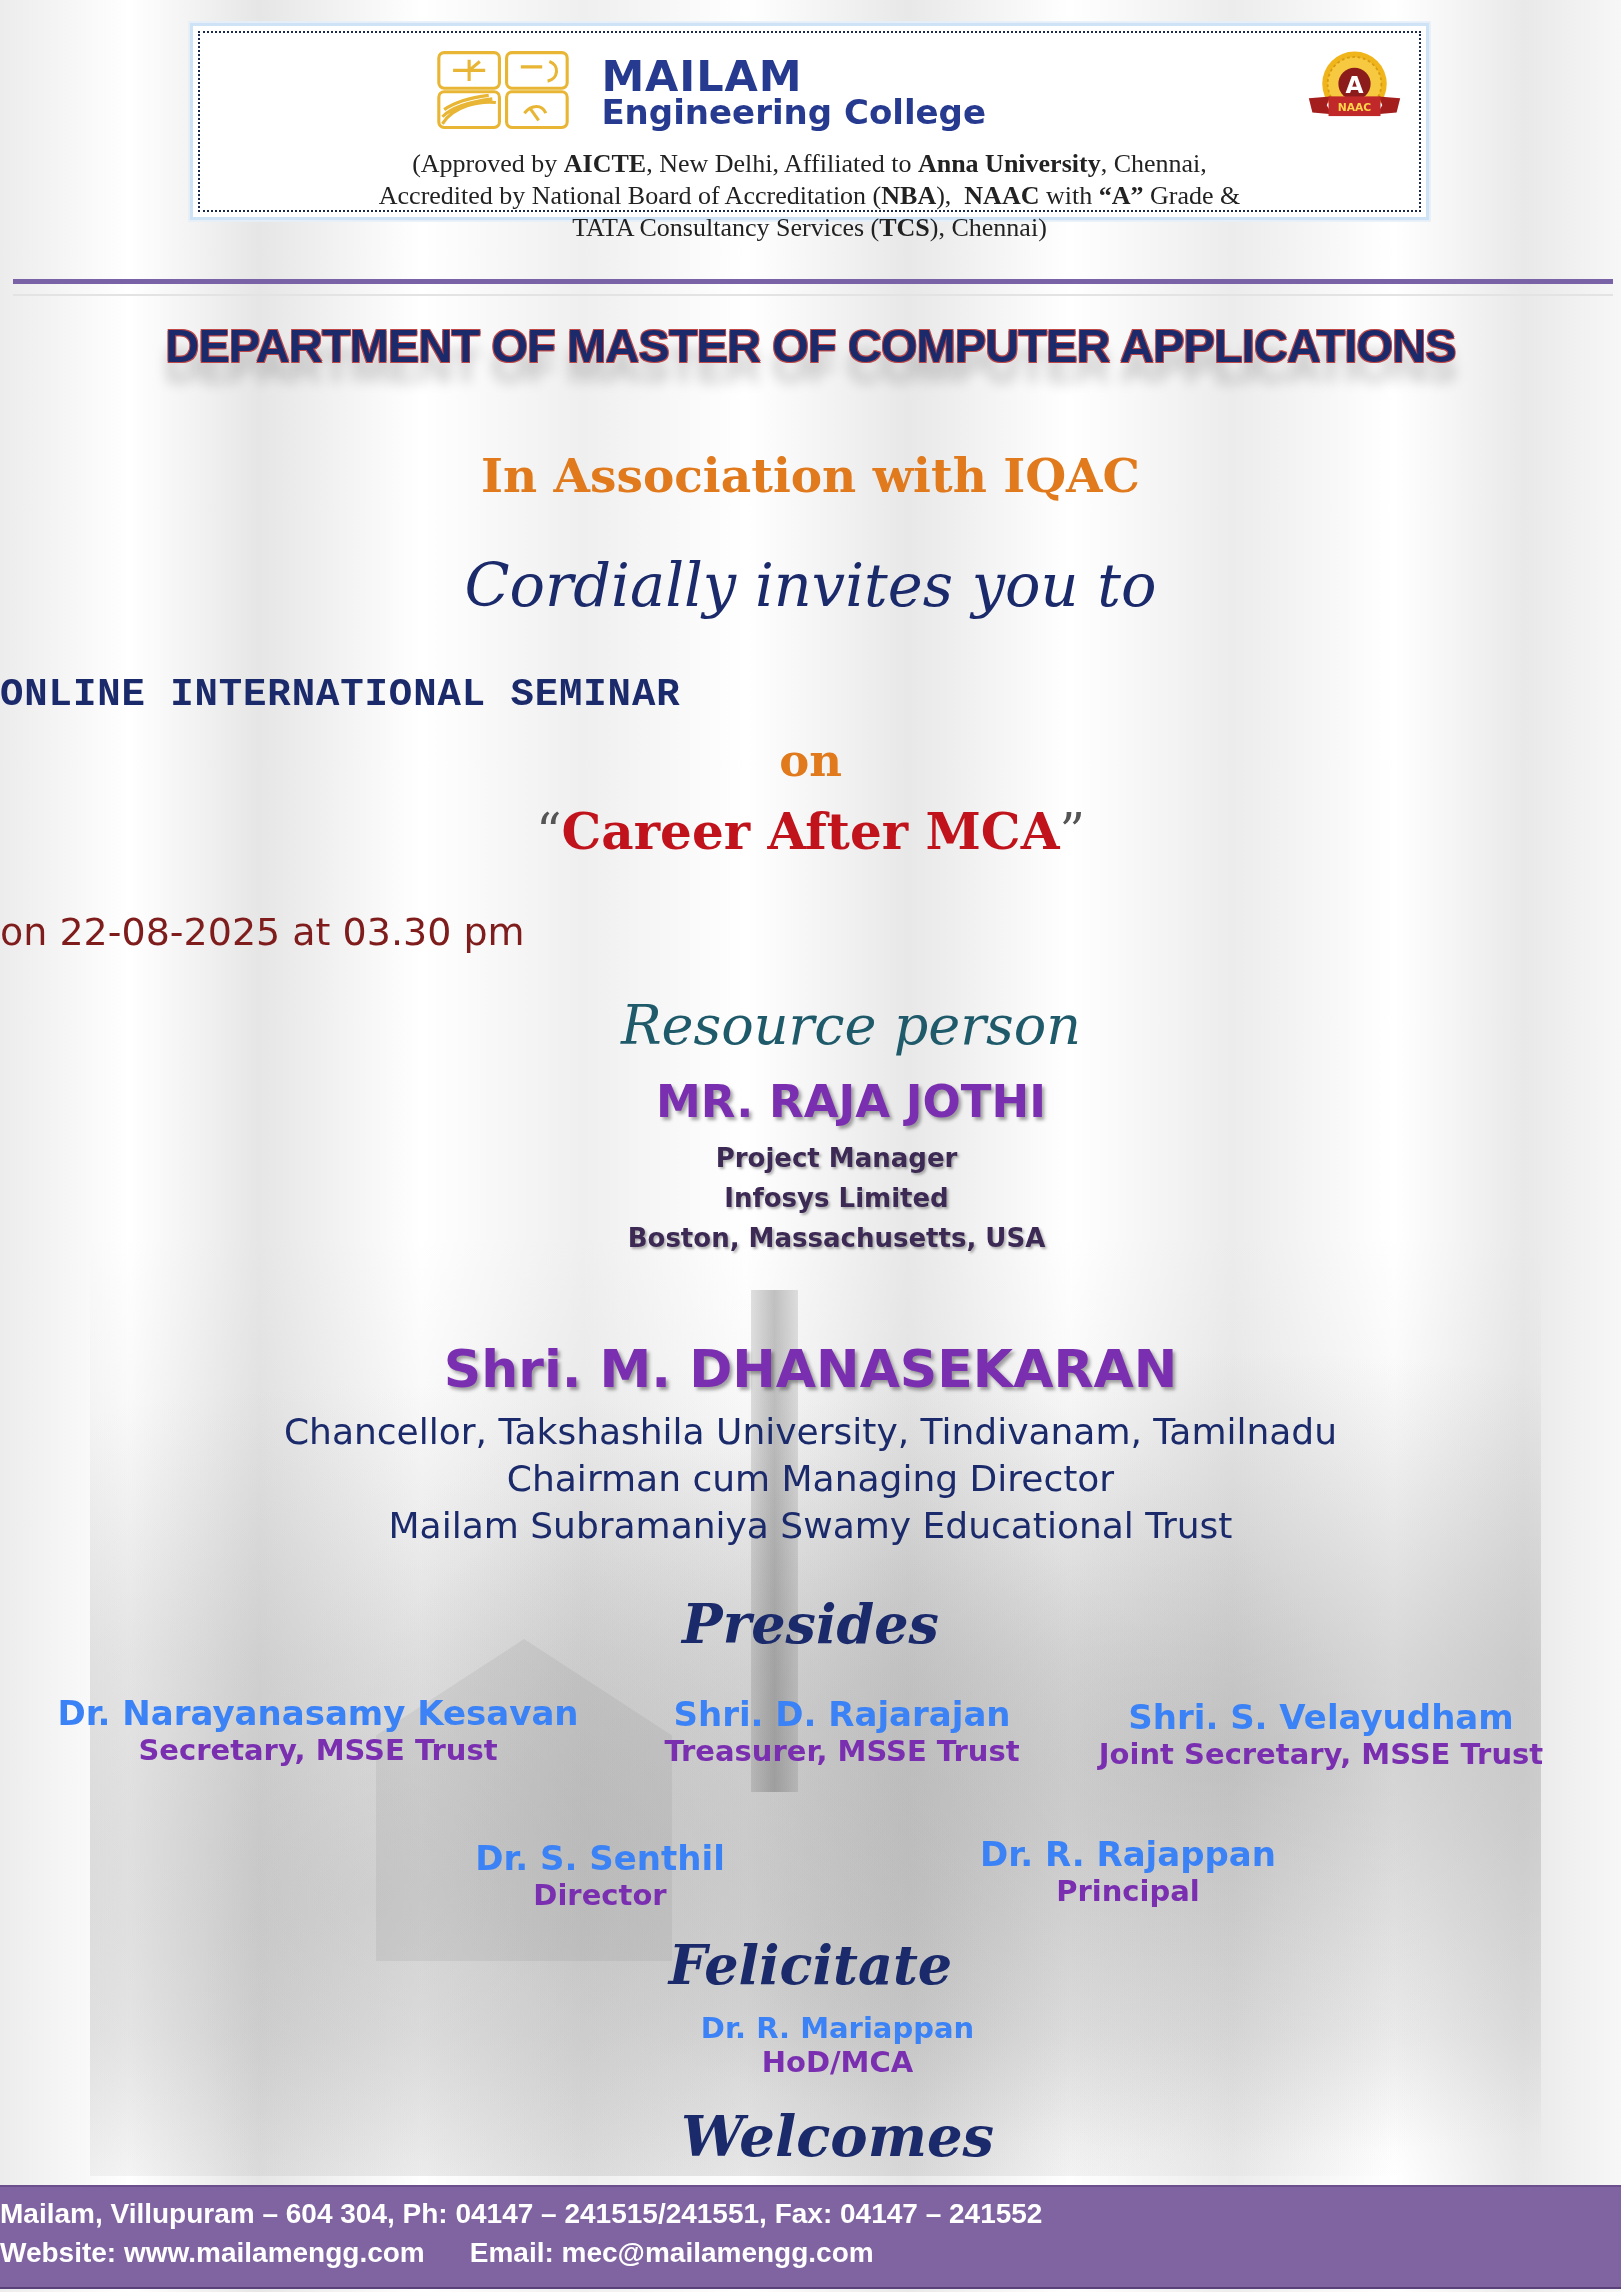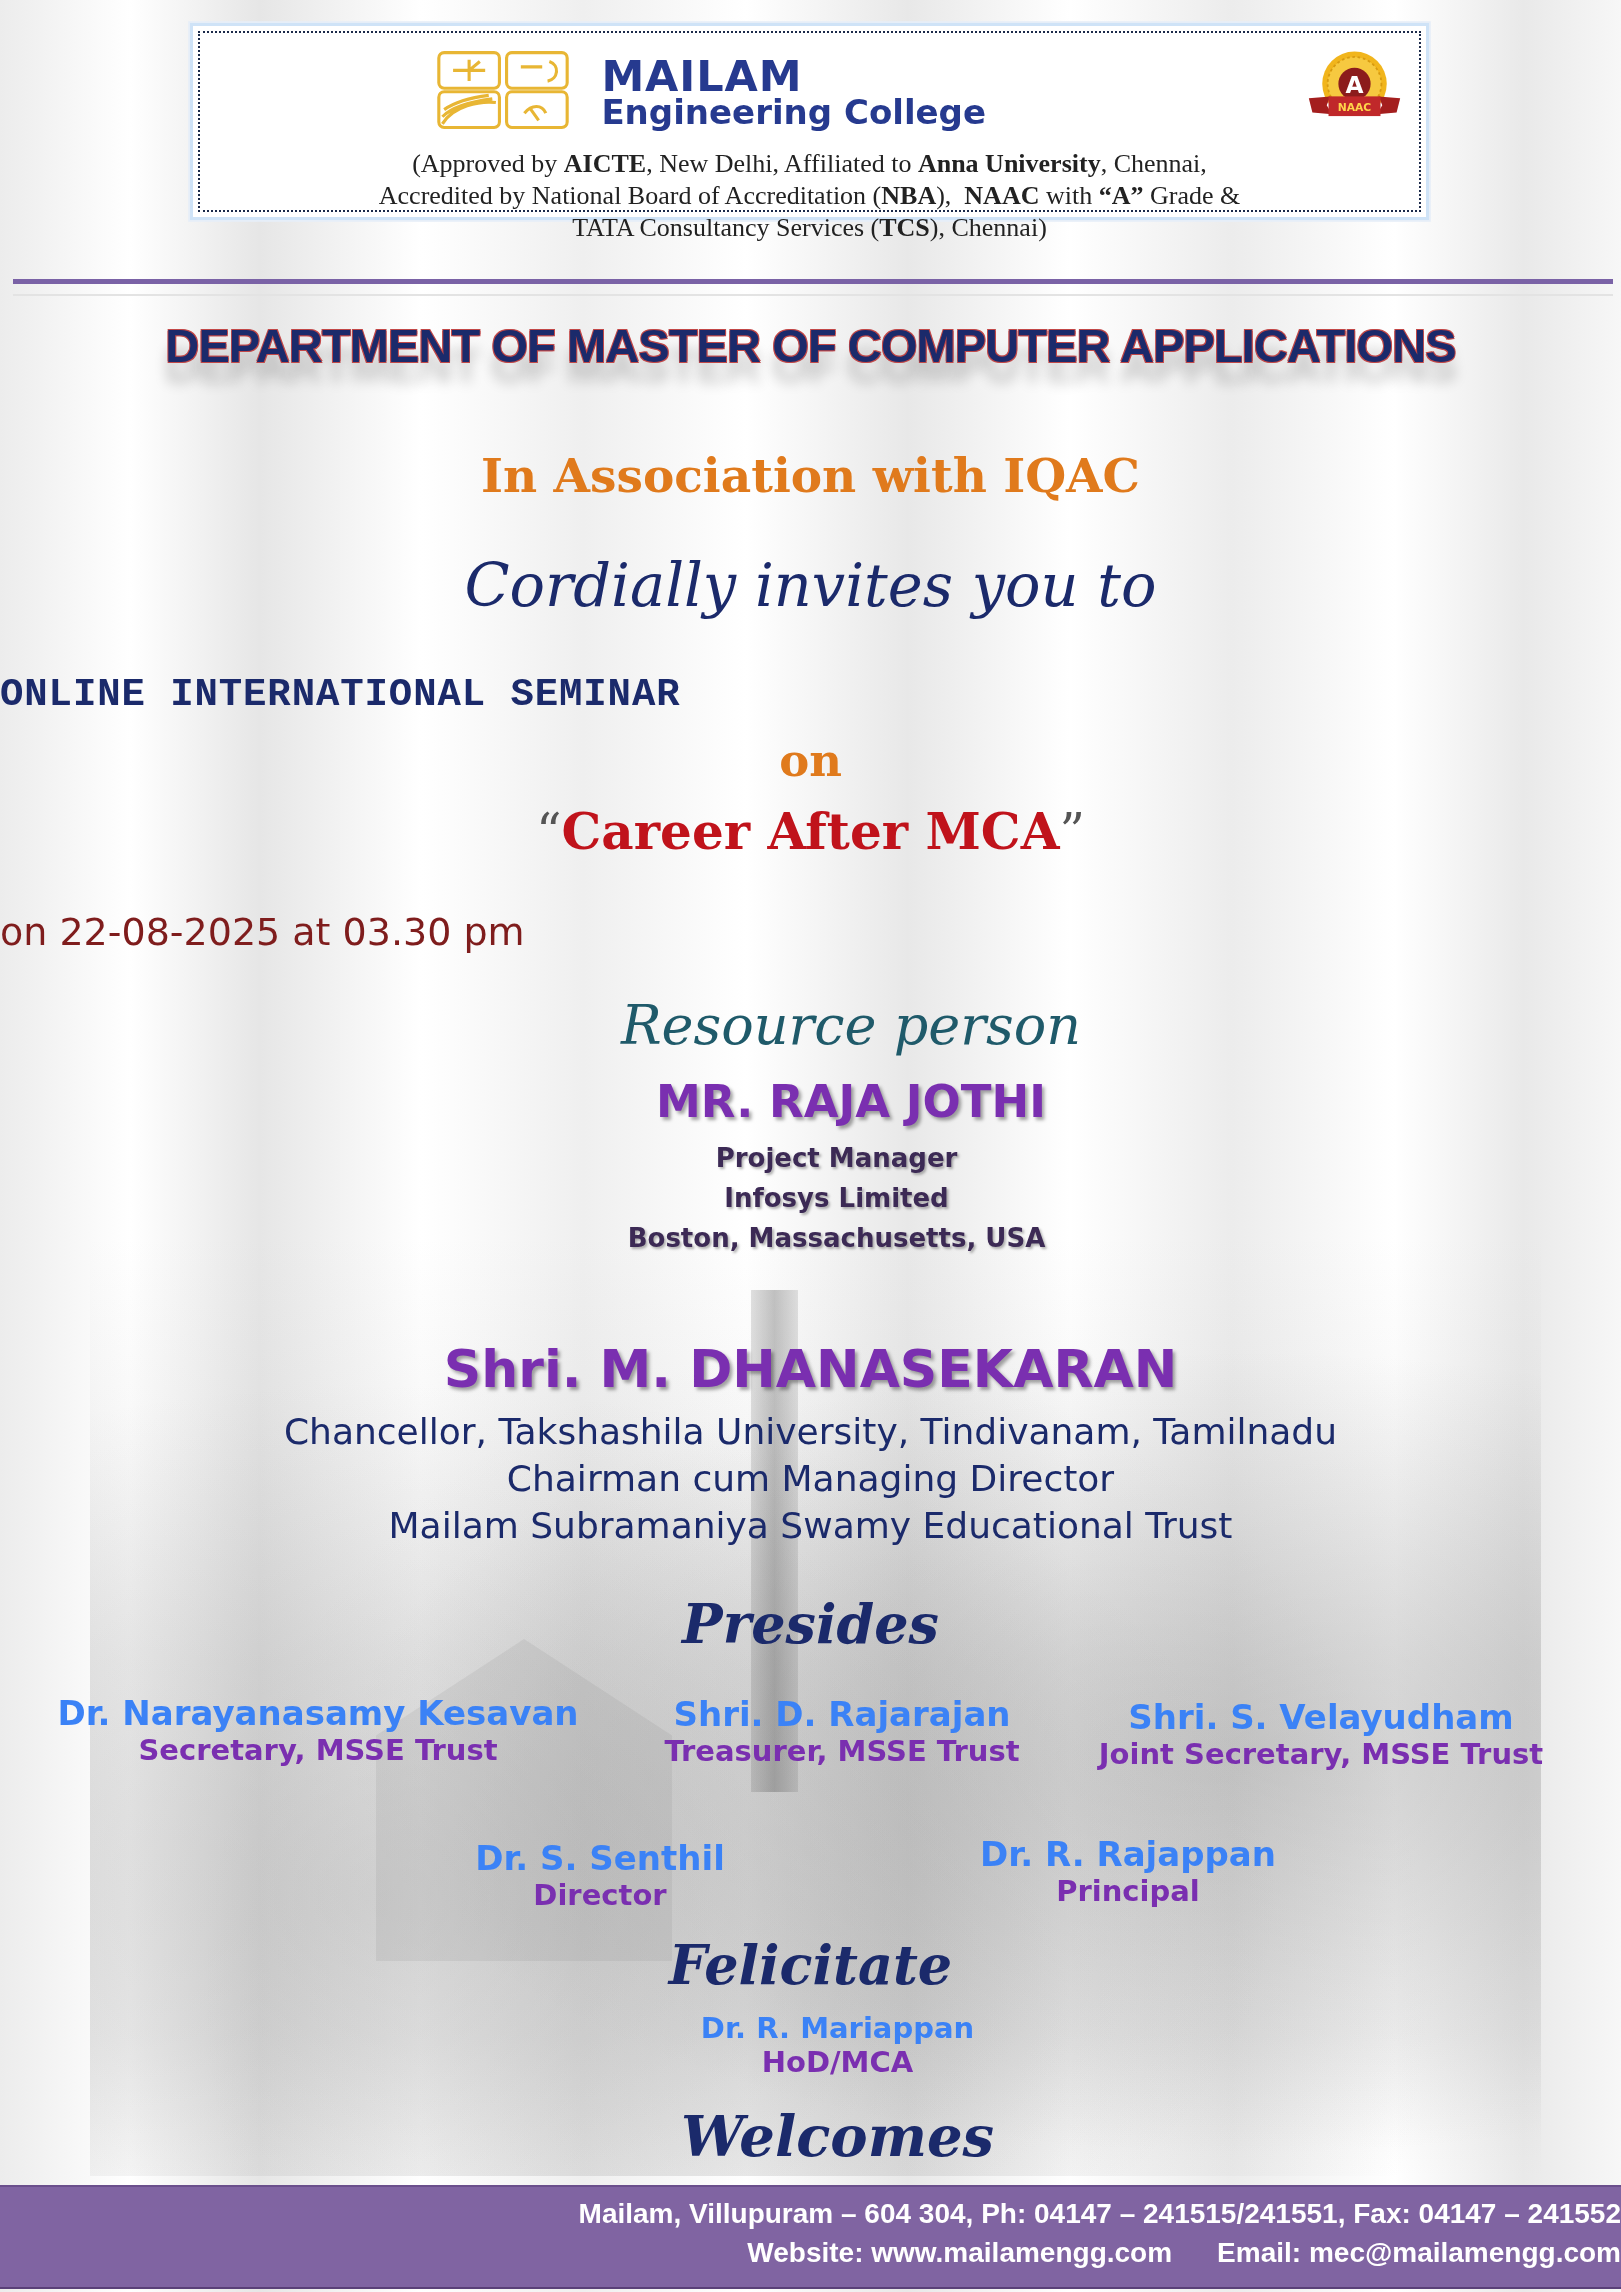--- a/index.html
+++ b/index.html
@@ -82,21 +82,21 @@
 
   .script-head { position:absolute; left:0; right:0; text-align:center;
     font-family:"DejaVu Serif", serif; font-style:italic; font-weight:bold; color:#1b2a6b; }
 
   .person { position:absolute; text-align:center; }
   .person .pn { font-family:"DejaVu Sans", sans-serif; font-weight:bold; font-size:34px; color:#3b82f6; white-space:nowrap; }
   .person .pr { font-family:"DejaVu Sans", sans-serif; font-weight:bold; font-size:29px; color:#7a2fb0; white-space:nowrap; }
 
   .footer { position:absolute; left:0; top:2185px; width:1621px; height:104px;
     background:#8064a2; border-top:2.7px solid #6a4f8c; border-bottom:2.7px solid #5a4078; box-sizing:border-box; }
-  .footer-line { position:absolute; left:0; right:0; text-align:right;
+  .footer-line { position:absolute; left:0; right:0; text-align:left;
     font-family:"Liberation Sans", sans-serif; font-weight:bold; font-size:28px; color:#fff; }
   .footer-line .gap { display:inline-block; width:45px; }
 </style>
 </head>
 <body>
 
 <div class="campus-bg"></div>
 <div class="campus-tower"></div>
 <div class="campus-bldg"></div>
 

